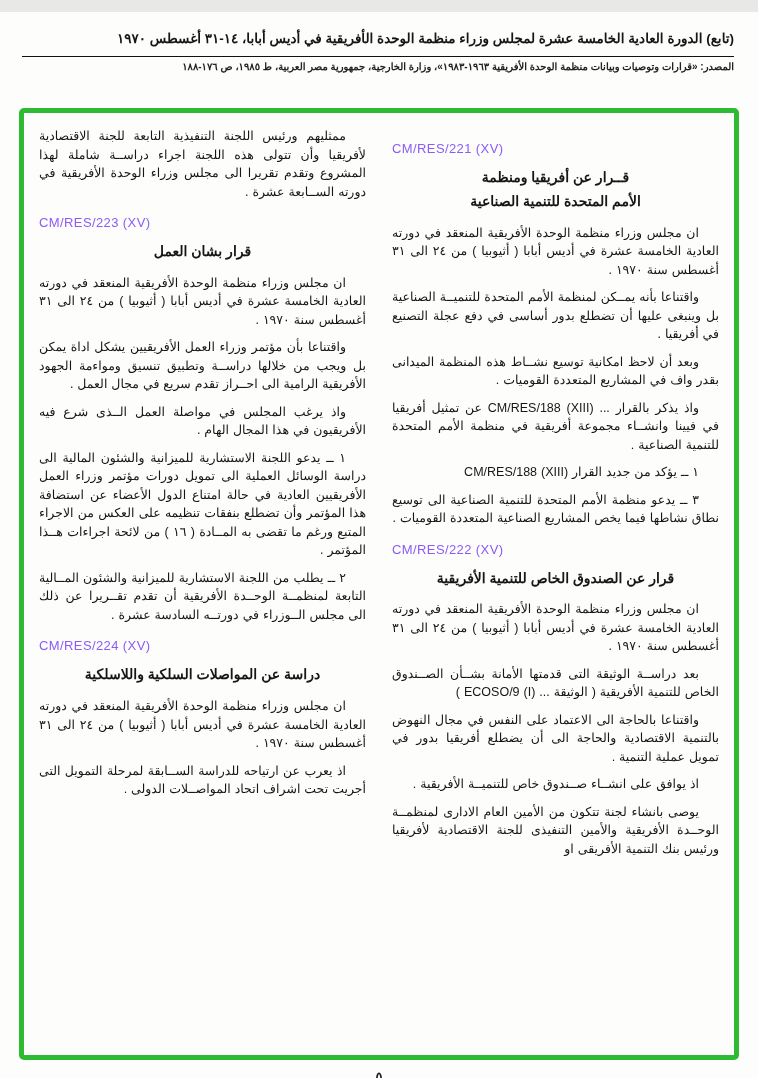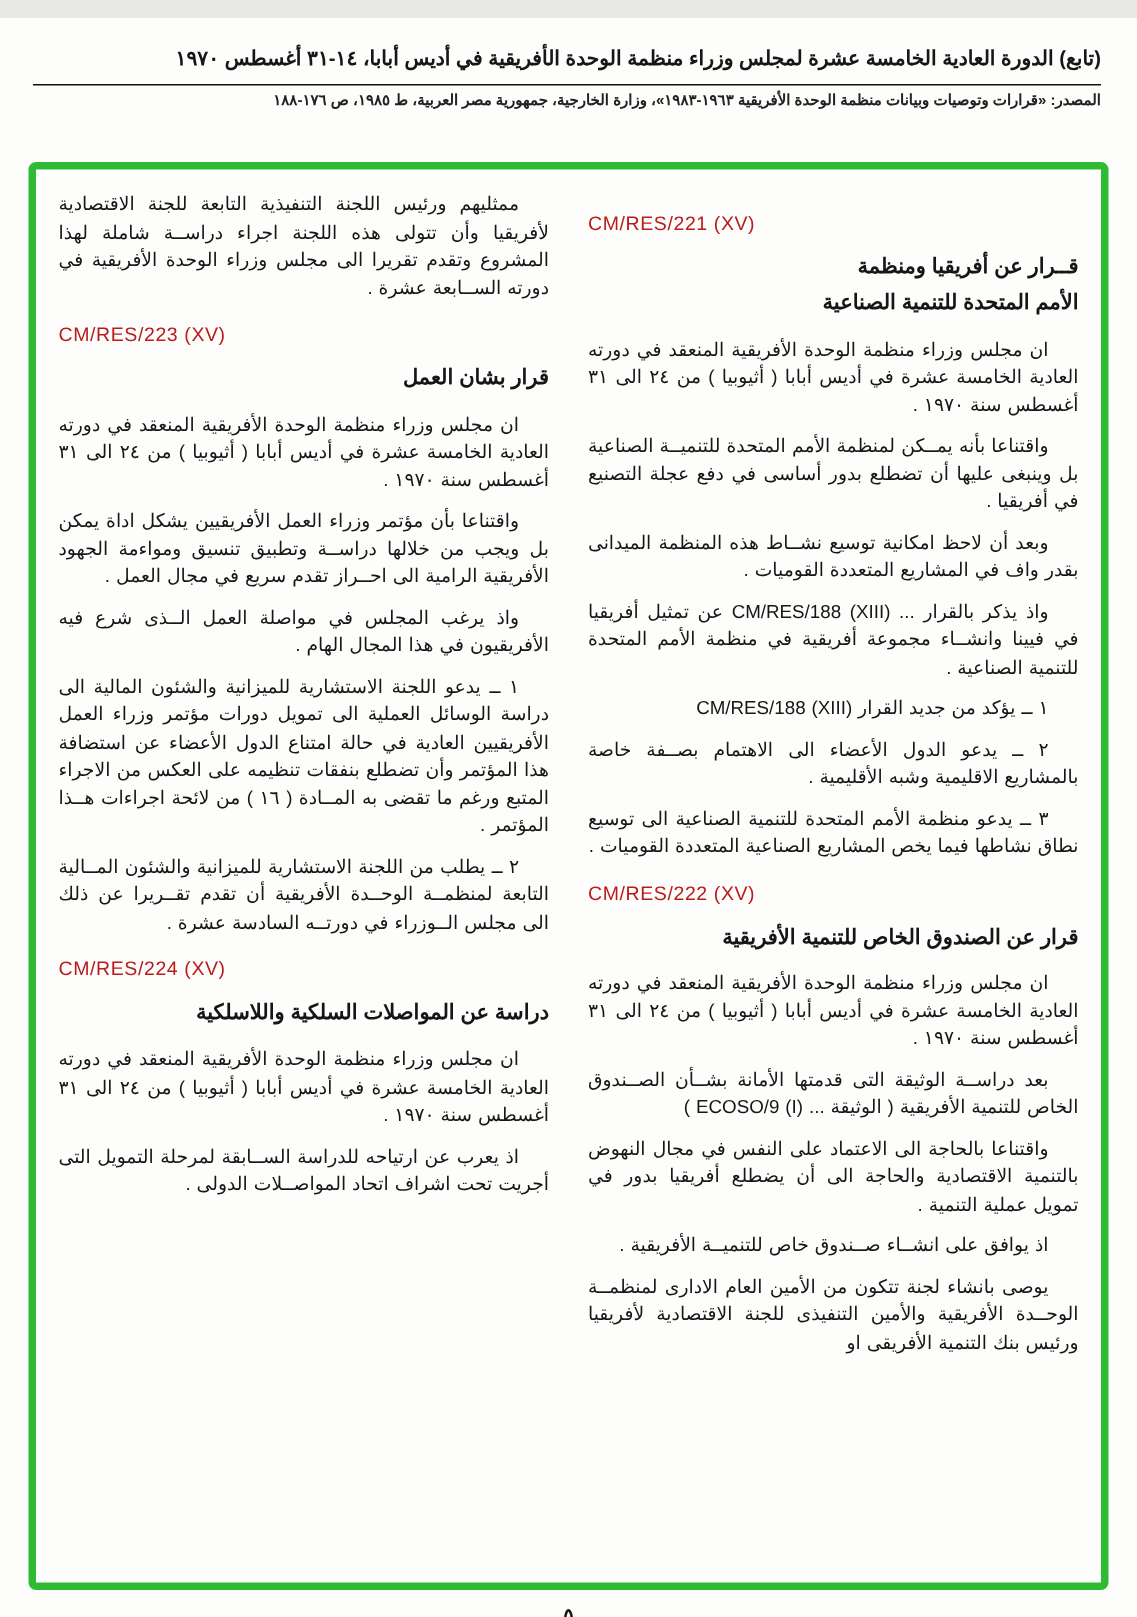--- a/index.html
+++ b/index.html
@@ -57,33 +57,34 @@
   .blk{margin:0 0 9px 0;}
   .para{
     font-size:12.5px;
     line-height:18.5px;
     text-align:justify;
     text-indent:20px;
     word-spacing:.5px;
   }
   .title{
     font-weight:bold;
+    text-align:center;
     font-size:14px;
     line-height:1.7;
     white-space:pre-line;
     margin:10px 0 10px 0;
   }
   .code{
     direction:ltr;
     text-align:left;
     font-size:13px;
     font-weight:500;
     letter-spacing:.4px;
     margin:14px 0 10px 0;
-    color:#b91c1c;
+    color:#8b5cf6;
   }
   
   .page-num{
     position:absolute;
     bottom:6px;left:0;right:0;
     text-align:center;
     font-size:13px;font-weight:bold;
   }
 </style>
 </head>
@@ -102,21 +103,20 @@
 
       <div class="col">
         <div class="blk code">CM/RES/221 (XV)</div>
         <div class="blk title">قــرار عن أفريقيا ومنظمة
 الأمم المتحدة للتنمية الصناعية</div>
         <div class="blk para">ان مجلس وزراء منظمة الوحدة الأفريقية المنعقد في دورته العادية الخامسة عشرة في أديس أبابا ( أثيوبيا ) من ٢٤ الى ٣١ أغسطس سنة ١٩٧٠ .</div>
         <div class="blk para">واقتناعا بأنه يمــكن لمنظمة الأمم المتحدة للتنميــة الصناعية بل وينبغى عليها أن تضطلع بدور أساسى في دفع عجلة التصنيع في أفريقيا .</div>
         <div class="blk para">وبعد أن لاحظ امكانية توسيع نشــاط هذه المنظمة الميدانى بقدر واف في المشاريع المتعددة القوميات .</div>
         <div class="blk para">واذ يذكر بالقرار ... CM/RES/188 (XIII) عن تمثيل أفريقيا في فيينا وانشــاء مجموعة أفريقية في منظمة الأمم المتحدة للتنمية الصناعية .</div>
         <div class="blk para">١ ــ يؤكد من جديد القرار CM/RES/188 (XIII)</div>
-        <div class="blk para">٢ ــ يدعو الدول الأعضاء الى الاهتمام بصــفة خاصة بالمشاريع الاقليمية وشبه الأقليمية .</div>
         <div class="blk para">٣ ــ يدعو منظمة الأمم المتحدة للتنمية الصناعية الى توسيع نطاق نشاطها فيما يخص المشاريع الصناعية المتعددة القوميات .</div>
         <div class="blk code">CM/RES/222 (XV)</div>
         <div class="blk title">قرار عن الصندوق الخاص للتنمية الأفريقية</div>
         <div class="blk para">ان مجلس وزراء منظمة الوحدة الأفريقية المنعقد في دورته العادية الخامسة عشرة في أديس أبابا ( أثيوبيا ) من ٢٤ الى ٣١ أغسطس سنة ١٩٧٠ .</div>
         <div class="blk para">بعد دراســة الوثيقة التى قدمتها الأمانة بشــأن الصــندوق الخاص للتنمية الأفريقية ( الوثيقة ... ECOSO/9 (I) )</div>
         <div class="blk para">واقتناعا بالحاجة الى الاعتماد على النفس في مجال النهوض بالتنمية الاقتصادية والحاجة الى أن يضطلع أفريقيا بدور في تمويل عملية التنمية .</div>
         <div class="blk para">اذ يوافق على انشــاء صــندوق خاص للتنميــة الأفريقية .</div>
         <div class="blk para">يوصى بانشاء لجنة تتكون من الأمين العام الادارى لمنظمــة الوحــدة الأفريقية والأمين التنفيذى للجنة الاقتصادية لأفريقيا ورئيس بنك التنمية الأفريقى او</div>
       </div>
 

